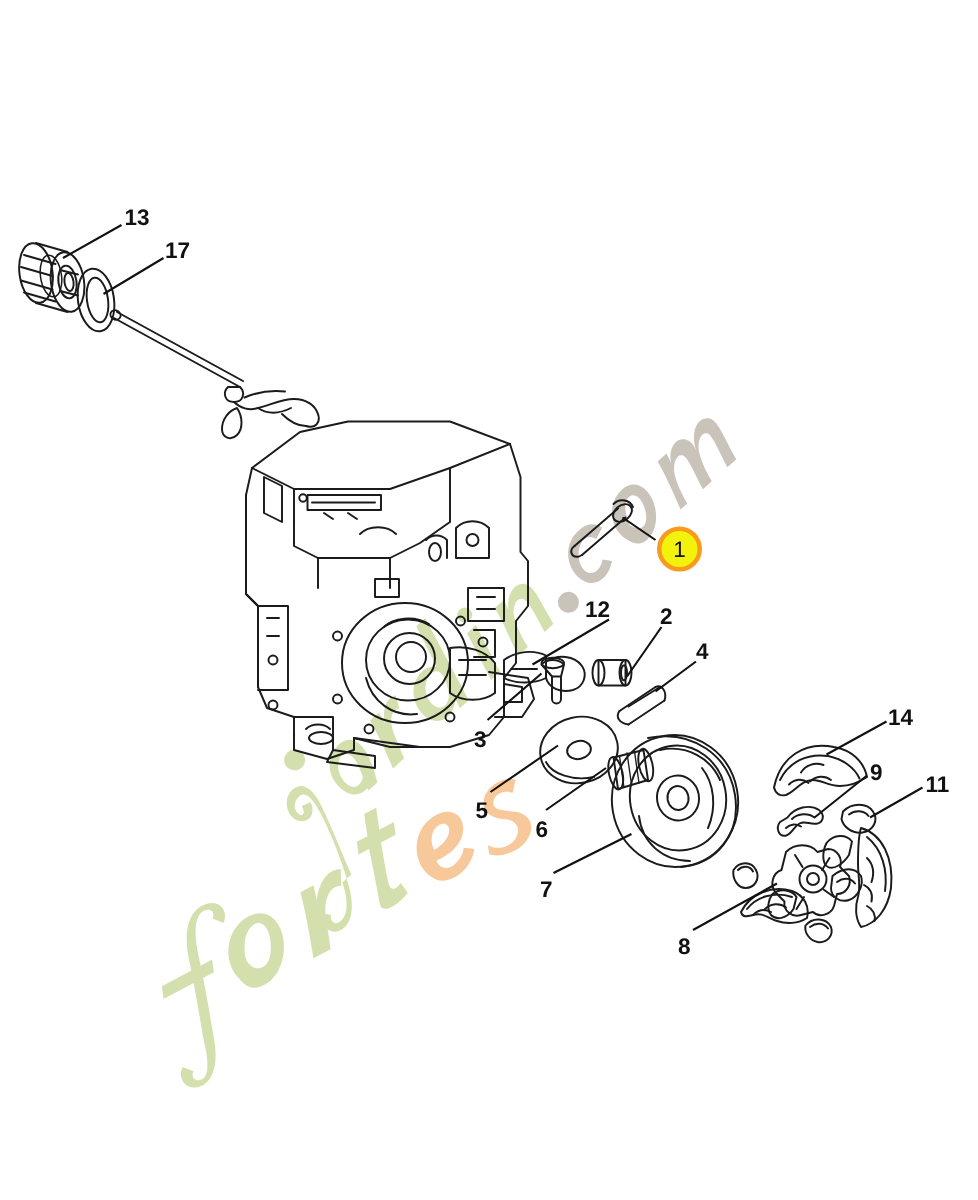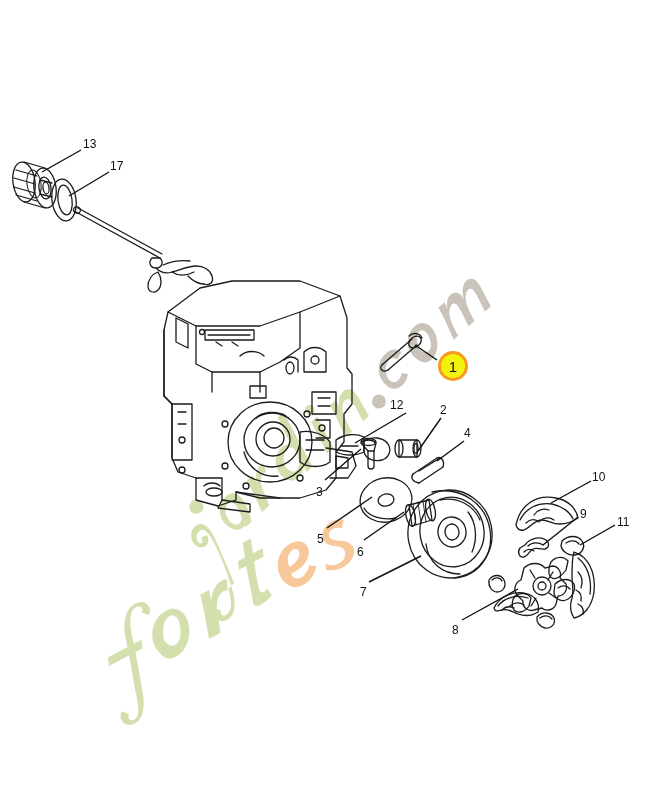--- a/index.html
+++ b/index.html
@@ -22,22 +22,22 @@
     width: 652px;
     height: 800px;
   }
   #watermark-svg { z-index: 1; }
   #diagram-svg  { z-index: 2; }
   #callout-layer { position:absolute; left:0; top:0; width:652px; height:800px; z-index:4; }
 
   .num-label {
     position: absolute;
     font-family: "Liberation Sans", sans-serif;
-    font-weight: normal;
-    font-size: 12px;
+    font-weight: bold;
+    font-size: 15px;
     color: #111111;
     line-height: 1;
     white-space: nowrap;
     z-index: 5;
   }
   .hl-callout {
     position: absolute;
     width: 30px;
     height: 30px;
     border-radius: 50%;
@@ -383,20 +383,20 @@
   <div id="callout-layer">
       <div class="hl-callout" style="left: 438px; top: 351px; width: 30px; height: 30px; background: rgb(242, 242, 12); border-color: rgb(247, 154, 30); color: rgb(17, 17, 17);">1</div>
       <div class="num-label" style="left: 440px; top: 404px;">2</div>
       <div class="num-label" style="left: 316px; top: 486px;">3</div>
       <div class="num-label" style="left: 464px; top: 427px;">4</div>
       <div class="num-label" style="left: 317px; top: 533px;">5</div>
       <div class="num-label" style="left: 357px; top: 546px;">6</div>
       <div class="num-label" style="left: 360px; top: 586px;">7</div>
       <div class="num-label" style="left: 452px; top: 624px;">8</div>
       <div class="num-label" style="left: 580px; top: 508px;">9</div>
-      <div class="num-label" style="left: 592px; top: 471px;">10</div>
+      <div class="num-label" style="left: 592px; top: 471px;">14</div>
       <div class="num-label" style="left: 617px; top: 516px; text-align: right;">11</div>
       <div class="num-label" style="left: 390px; top: 399px;">12</div>
       <div class="num-label" style="left: 83px; top: 138px;">13</div>
       <div class="num-label" style="left: 110px; top: 160px;">17</div>
     </div>
 
 </div>
 
 </body></html>

